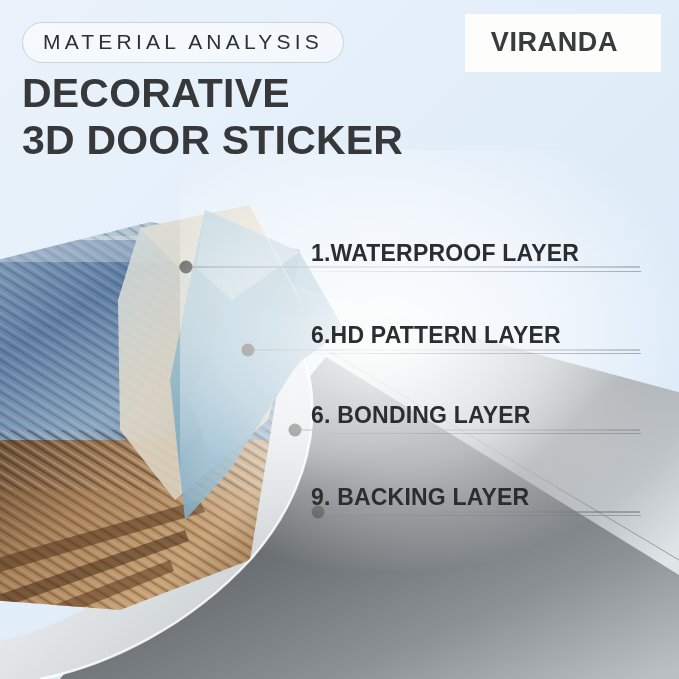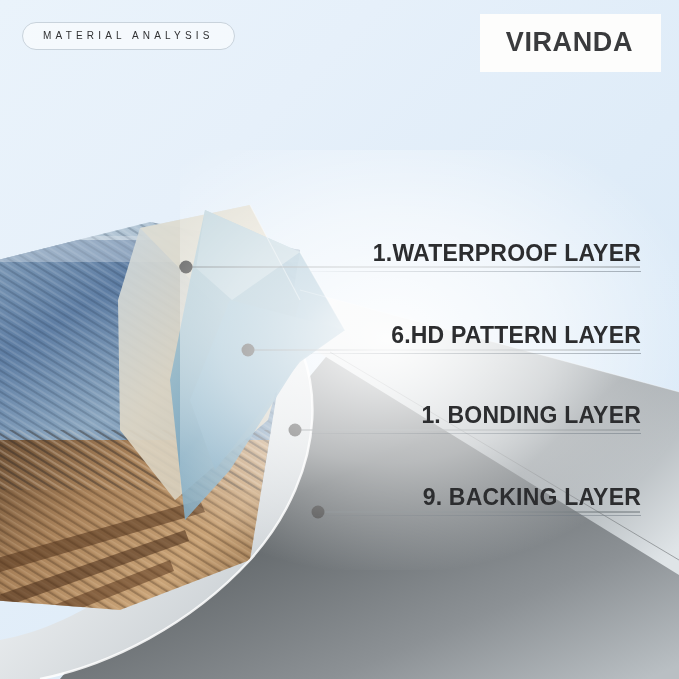--- a/index.html
+++ b/index.html
@@ -20,41 +20,41 @@
     background:radial-gradient(ellipse at 40% 45%,rgba(255,255,255,.95) 0%,rgba(255,255,255,.55) 38%,rgba(255,255,255,0) 72%);
     pointer-events:none;
   }
   
   .badge{
     position:absolute;left:22px;top:22px;
     padding:7px 20px 8px 20px;
     border:1.3px solid #c9d3dc;
     border-radius:999px;
     background:rgba(255,255,255,.55);
-    font-size:10px;letter-spacing:4.2px;color:#2f3032;
+    font-size:21px;letter-spacing:4.2px;color:#2f3032;
     white-space:nowrap;
   }
   .title{
     position:absolute;left:22px;top:70px;
     font-size:41px;line-height:1.15;font-weight:bold;
     color:#37383a;letter-spacing:.2px;
   }
   .title .l2{display:block;}
   .logo{
     position:absolute;right:18px;top:14px;
     background:#fdfdfc;
-    padding:13px 28px 14px 26px;
+    padding:13px 43px 14px 26px;
     font-size:27px;font-weight:bold;color:#3a3b3d;letter-spacing:.6px;
   }
   
   svg.art{position:absolute;left:0;top:0;width:679px;height:679px;}
   
   .callout{
     position:absolute;right:38px;
-    width:330px;text-align:right;
+    width:330px;text-align:left;
   }
   .callout .txt{
     font-size:23px;font-weight:bold;color:#2c2d2f;
     letter-spacing:.2px;white-space:nowrap;
     display:block;
   }
   .callout .rule{
     display:block;margin-top:4px;height:1px;width:100%;
     background:linear-gradient(to right,rgba(120,130,140,.05),rgba(110,120,130,.55));
   }
@@ -187,35 +187,39 @@
       <circle cx="318" cy="512" r="6.5" fill="#3b3b3b"></circle>
     </g>
   </svg>
 
   <div class="glow"></div>
 
   <div class="badge">
     <span>MATERIAL ANALYSIS</span>
   </div>
 
+  <div class="title">
+    <span>DECORATIVE</span>
+    <span class="l2">3D DOOR STICKER</span>
+  </div>
 
   <div class="logo">
     <span>VIRANDA</span>
   </div>
 
   <div class="callout" id="c1">
     <span class="txt">1.WATERPROOF LAYER</span>
     <span class="rule"></span>
   </div>
   <div class="callout" id="c2">
     <span class="txt">6.HD PATTERN LAYER</span>
     <span class="rule"></span>
   </div>
   <div class="callout" id="c3">
-    <span class="txt">1. BONDING LAYER</span>
+    <span class="txt">6. BONDING LAYER</span>
     <span class="rule"></span>
   </div>
   <div class="callout" id="c4">
     <span class="txt">9. BACKING LAYER</span>
     <span class="rule"></span>
   </div>
 
 </div>
 
 </body></html>

